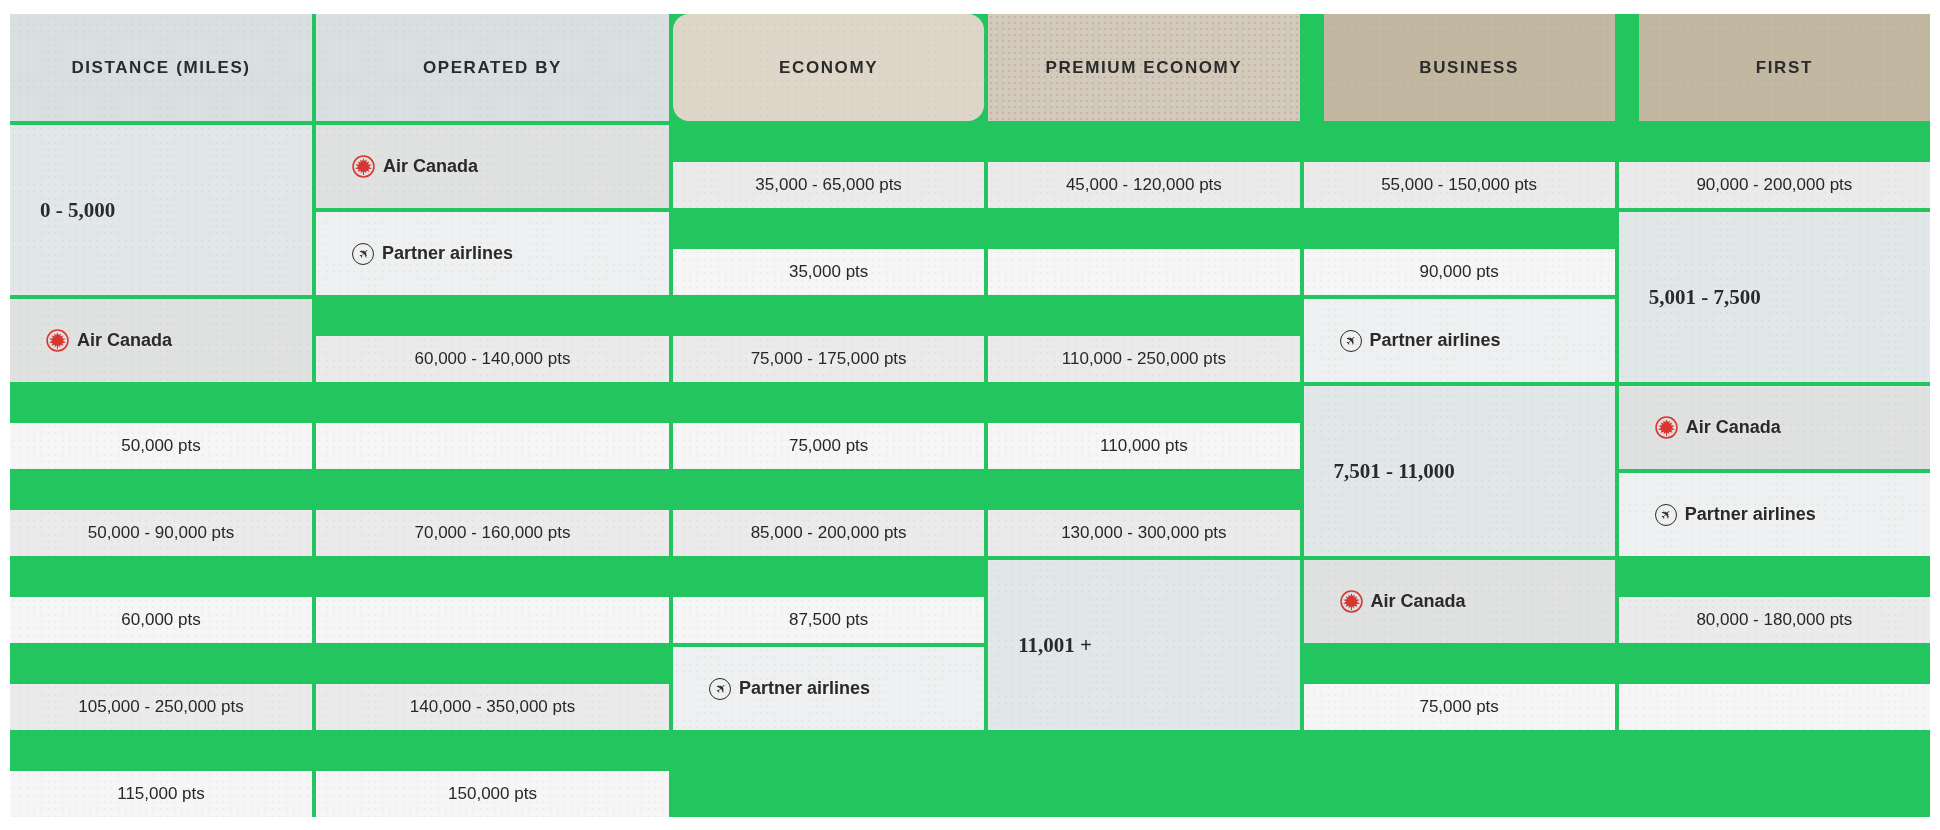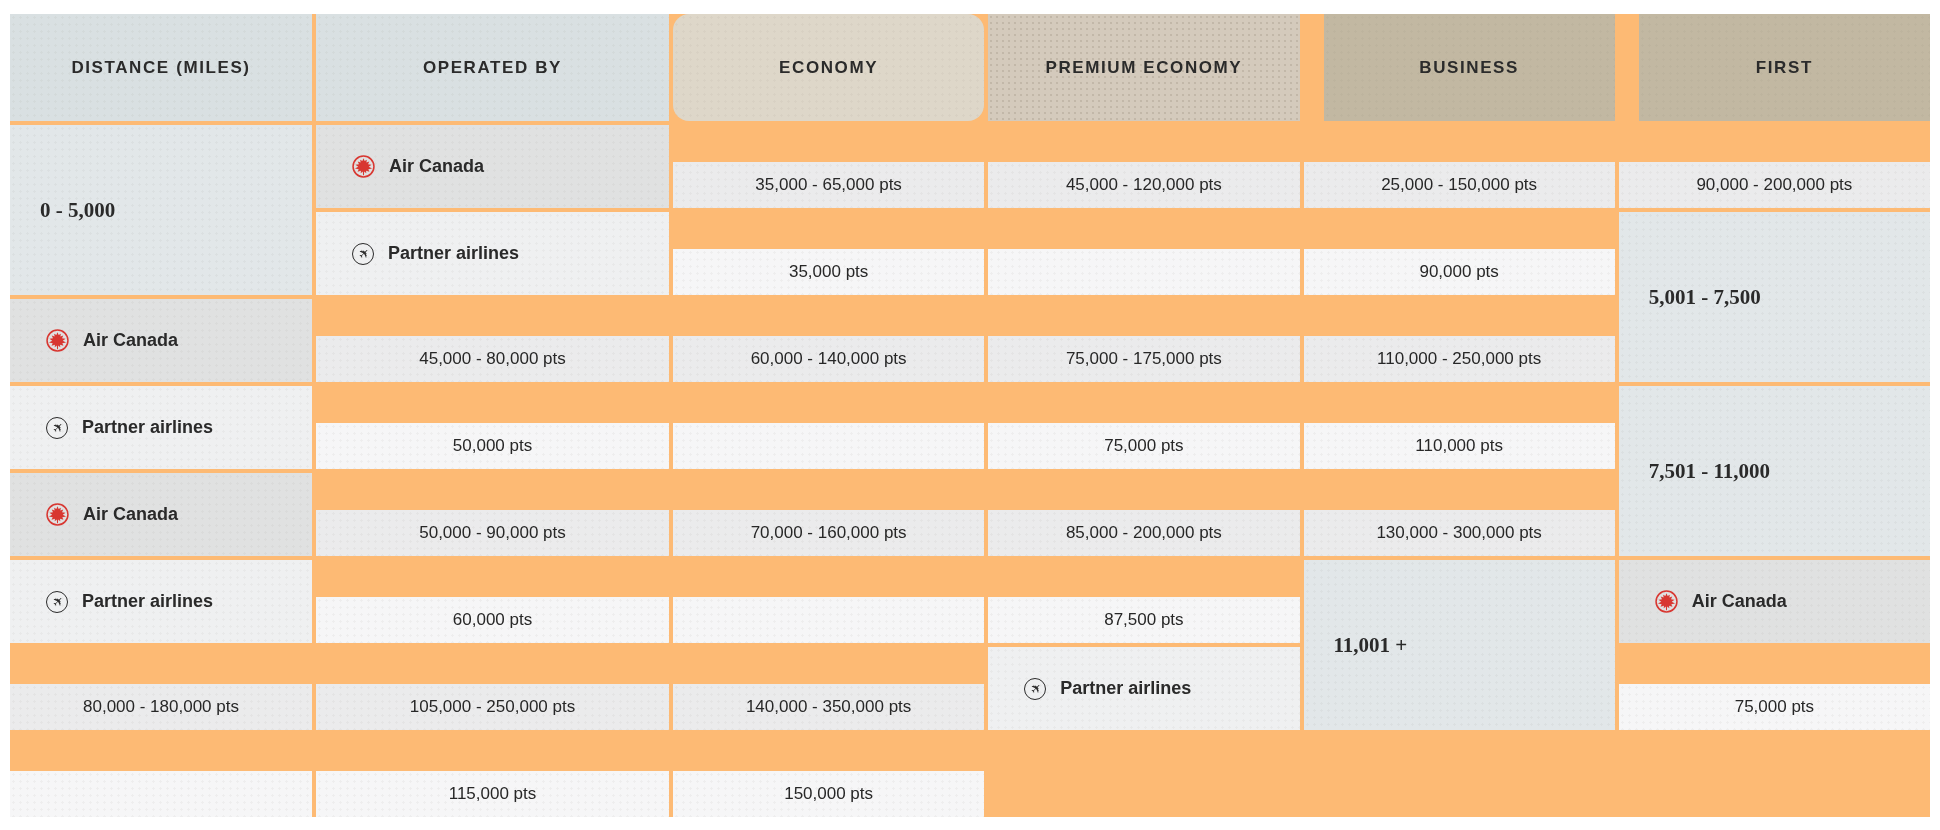--- a/index.html
+++ b/index.html
@@ -10,21 +10,21 @@
     color: #2a2a2a;
   }
   .award-table {
     margin: 14px 10px 0 10px;
     width: 1920px;
     display: grid;
     grid-template-columns: 302px 353px repeat(4, 1fr);
     grid-template-rows: 107px;
     grid-auto-rows: 83px;
     gap: 4px;
-    background: #fdba74;
+    background: #22c55e;
   }
   .cell {
     display: flex;
     align-items: center;
     justify-content: center;
     background-image: radial-gradient(rgba(100, 90, 75, 0.05) 1px, transparent 1.3px);
     background-size: 7px 7px;
     box-sizing: border-box;
   }
   .th {
@@ -50,21 +50,21 @@
     padding-left: 30px;
     font-weight: bold;
     font-size: 21px;
     font-family: Liberation Serif, serif;
   }
   .op-cell {
     justify-content: flex-start;
     padding-left: 36px;
     font-weight: bold;
     font-size: 18px;
-    gap: 14px;
+    gap: 8px;
   }
   .op-ac  { background-color: #e0e1e1; }
   .op-pa  { background-color: #eff0f1; }
   .val-ac { background-color: #ebebec; }
   .val-pa { background-color: #f6f6f7; }
   .val {
     font-size: 17px;
     font-weight: 400;
     color: #272727;
     margin-top: 37px;
@@ -104,42 +104,41 @@
   <div class="cell dist-cell">0 - 5,000</div>
   <div class="cell op-cell op-ac">
     <svg class="roundel" viewBox="0 0 24 24">
       <circle cx="12" cy="12" r="10.9" fill="none" stroke="#d83731" stroke-width="1.6"></circle>
       <path fill="#d83731" d="M12 3.4 L13.2 6.3 L15.5 5 L15 7.9 L18 6.8 L16.7 9.6 L20.4 10.1 L17.5 12.3 L20.9 14.1 L17 14.8 L18.2 17.4 L14.7 16.5 L14.9 19 L12.7 17.3 L12.45 21 L11.55 21 L11.3 17.3 L9.1 19 L9.3 16.5 L5.8 17.4 L7 14.8 L3.1 14.1 L6.5 12.3 L3.6 10.1 L7.3 9.6 L6 6.8 L9 7.9 L8.5 5 L10.8 6.3 Z"></path>
     </svg>
     <span>Air Canada</span>
   </div>
   <div class="cell val val-ac">35,000 - 65,000 pts</div>
   <div class="cell val val-ac">45,000 - 120,000 pts</div>
-  <div class="cell val val-ac">25,000 - 150,000 pts</div>
+  <div class="cell val val-ac">55,000 - 150,000 pts</div>
   <div class="cell val val-ac">90,000 - 200,000 pts</div>
 
   <div class="cell op-cell op-pa">
     <span class="plane-circle">
         <span class="plane-glyph">✈</span>
       </span>
     <span>Partner airlines</span>
   </div>
   <div class="cell val val-pa">35,000 pts</div>
   <div class="cell val val-pa"></div>
   <div class="cell val val-pa">90,000 pts</div>
 
   <div class="cell dist-cell">5,001 - 7,500</div>
   <div class="cell op-cell op-ac">
     <svg class="roundel" viewBox="0 0 24 24">
       <circle cx="12" cy="12" r="10.9" fill="none" stroke="#d83731" stroke-width="1.6"></circle>
       <path fill="#d83731" d="M12 3.4 L13.2 6.3 L15.5 5 L15 7.9 L18 6.8 L16.7 9.6 L20.4 10.1 L17.5 12.3 L20.9 14.1 L17 14.8 L18.2 17.4 L14.7 16.5 L14.9 19 L12.7 17.3 L12.45 21 L11.55 21 L11.3 17.3 L9.1 19 L9.3 16.5 L5.8 17.4 L7 14.8 L3.1 14.1 L6.5 12.3 L3.6 10.1 L7.3 9.6 L6 6.8 L9 7.9 L8.5 5 L10.8 6.3 Z"></path>
     </svg>
     <span>Air Canada</span>
   </div>
-  <div class="cell val val-ac">45,000 - 80,000 pts</div>
   <div class="cell val val-ac">60,000 - 140,000 pts</div>
   <div class="cell val val-ac">75,000 - 175,000 pts</div>
   <div class="cell val val-ac">110,000 - 250,000 pts</div>
 
   <div class="cell op-cell op-pa">
     <span class="plane-circle">
         <span class="plane-glyph">✈</span>
       </span>
     <span>Partner airlines</span>
   </div>

